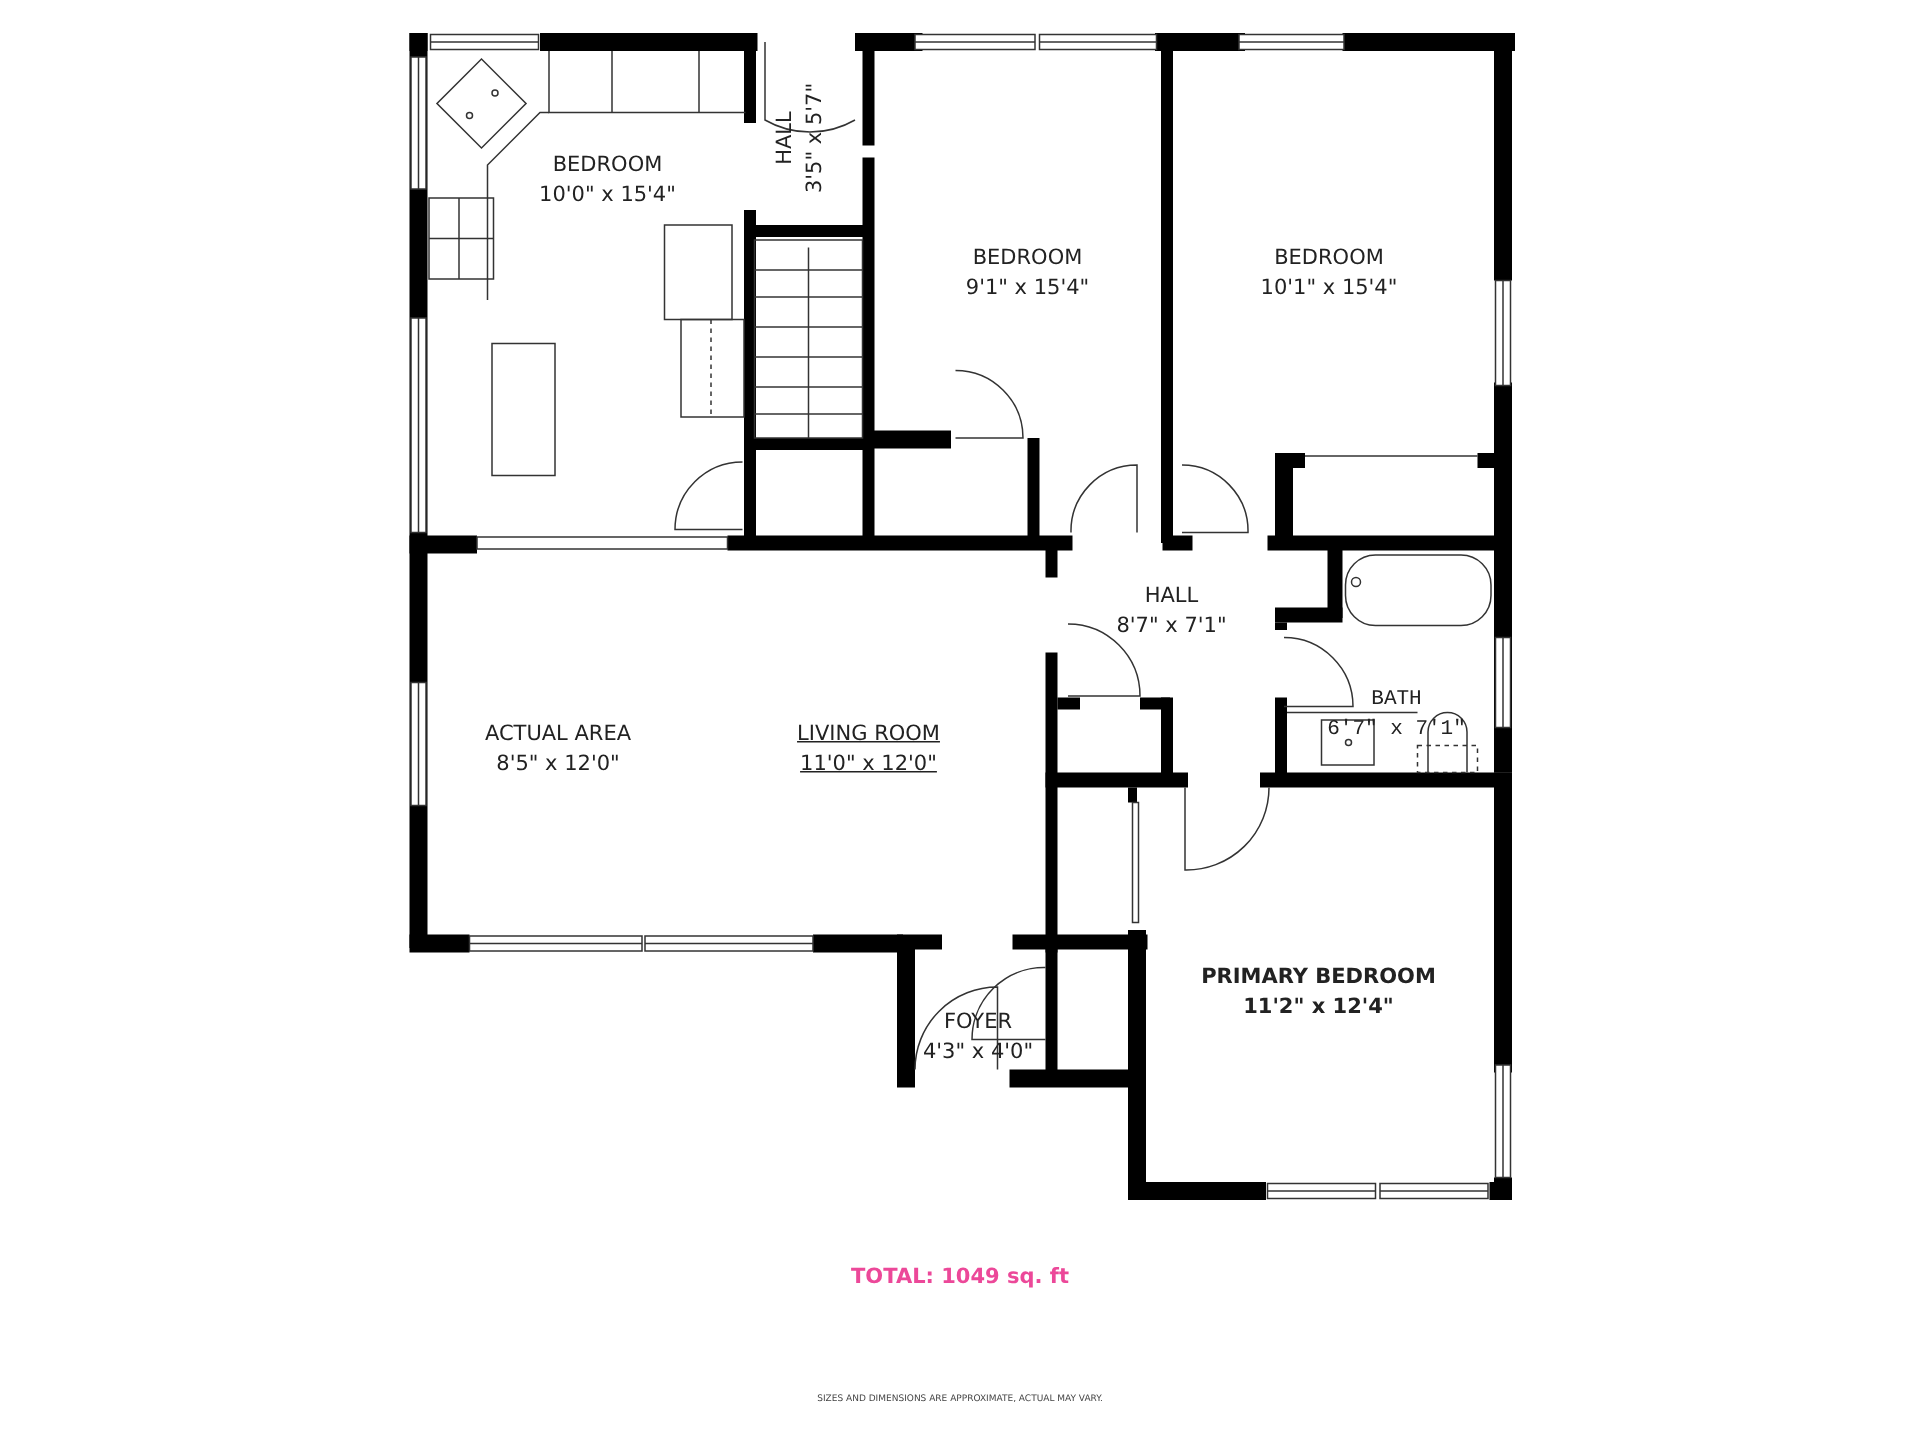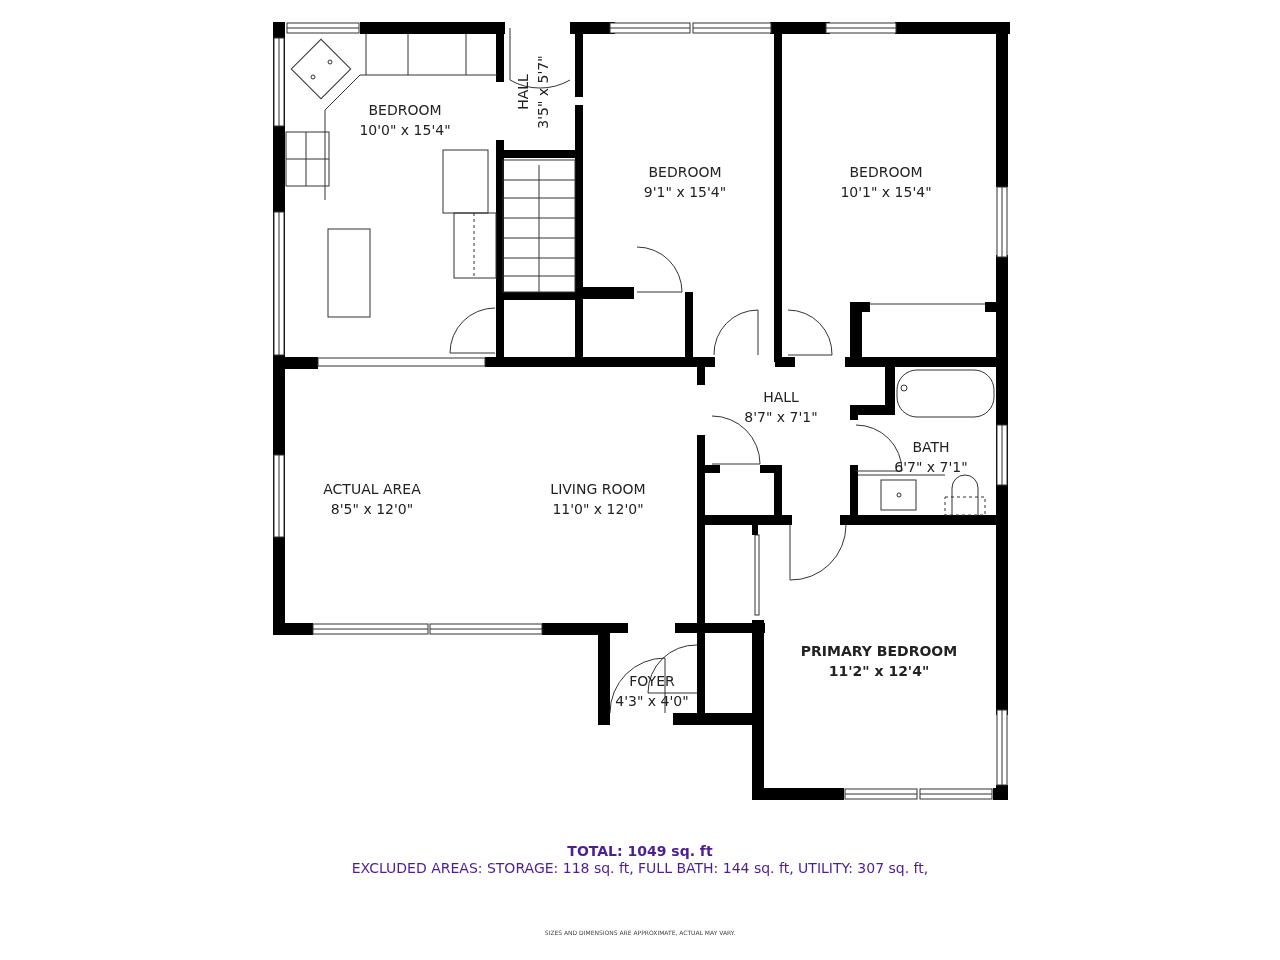--- a/index.html
+++ b/index.html
@@ -1,21 +1,21 @@
 <!DOCTYPE html>
 <html><head>
 <meta charset="utf-8">
 <style>
   html, body { margin:0; padding:0; background:#ffffff; }
   body { width:1280px; height:960px; position:relative; overflow:hidden; font-family:"DejaVu Sans", sans-serif; color:#222; }
   #plan { position:absolute; left:0; top:0; }
   .room-label { position:absolute; text-align:center; font-size:14px; line-height:20px; color:#222; white-space:nowrap; transform:translateX(-50%); }
   .room-label .dim { display:block; }
   .vert { transform:translate(-50%,-50%) rotate(-90deg); }
-  .summary { position:absolute; left:0; width:1280px; text-align:center; font-size:14px; line-height:17px; color:#4c1d95; }
+  .summary { position:absolute; left:0; width:1280px; text-align:center; font-size:14px; line-height:17px; color:#ec4899; }
   .summary .total { font-weight:bold; }
   .disclaimer { position:absolute; left:0; width:1280px; top:929px; text-align:center; font-size:6px; color:#444; }
 </style>
 </head>
 <body>
 
 <svg id="plan" width="1280" height="960" viewBox="0 0 1280 960" xmlns="http://www.w3.org/2000/svg">
   <g fill="#000">
 
     <rect x="273" y="22" width="12" height="340"></rect>
@@ -175,38 +175,37 @@
   <span class="dim">9'1" x 15'4"</span>
 </div>
 <div class="room-label" style="left:886px; top:162px;">
   <span>BEDROOM</span>
   <span class="dim">10'1" x 15'4"</span>
 </div>
 <div class="room-label" style="left:781px; top:387px;">
   <span>HALL</span>
   <span class="dim">8'7" x 7'1"</span>
 </div>
-<div class="room-label" style="left:931px; top:437px;">
+<div class="room-label" style="left:931px; top:456px;font-family:Liberation Mono, monospace;">
   <span>BATH</span>
   <span class="dim">6'7" x 7'1"</span>
 </div>
 <div class="room-label" style="left:372px; top:479px;">
   <span>ACTUAL AREA</span>
   <span class="dim">8'5" x 12'0"</span>
 </div>
-<div class="room-label" style="left:598px; top:479px;">
+<div class="room-label" style="left:579px; top:479px;text-decoration:underline;">
   <span>LIVING ROOM</span>
   <span class="dim">11'0" x 12'0"</span>
 </div>
 <div class="room-label" style="left:652px; top:671px;">
   <span>FOYER</span>
   <span class="dim">4'3" x 4'0"</span>
 </div>
 <div class="room-label" style="left:879px; top:641px;font-weight:bold;">
   <span>PRIMARY BEDROOM</span>
   <span class="dim">11'2" x 12'4"</span>
 </div>
 
 <div class="summary" style="top:843px;">
   <div class="total">TOTAL: 1049 sq. ft</div>
-  <div>EXCLUDED AREAS: STORAGE: 118 sq. ft, FULL BATH: 144 sq. ft, UTILITY: 307 sq. ft,</div>
 </div>
 <div class="disclaimer">SIZES AND DIMENSIONS ARE APPROXIMATE, ACTUAL MAY VARY.</div>
 
 </body></html>

